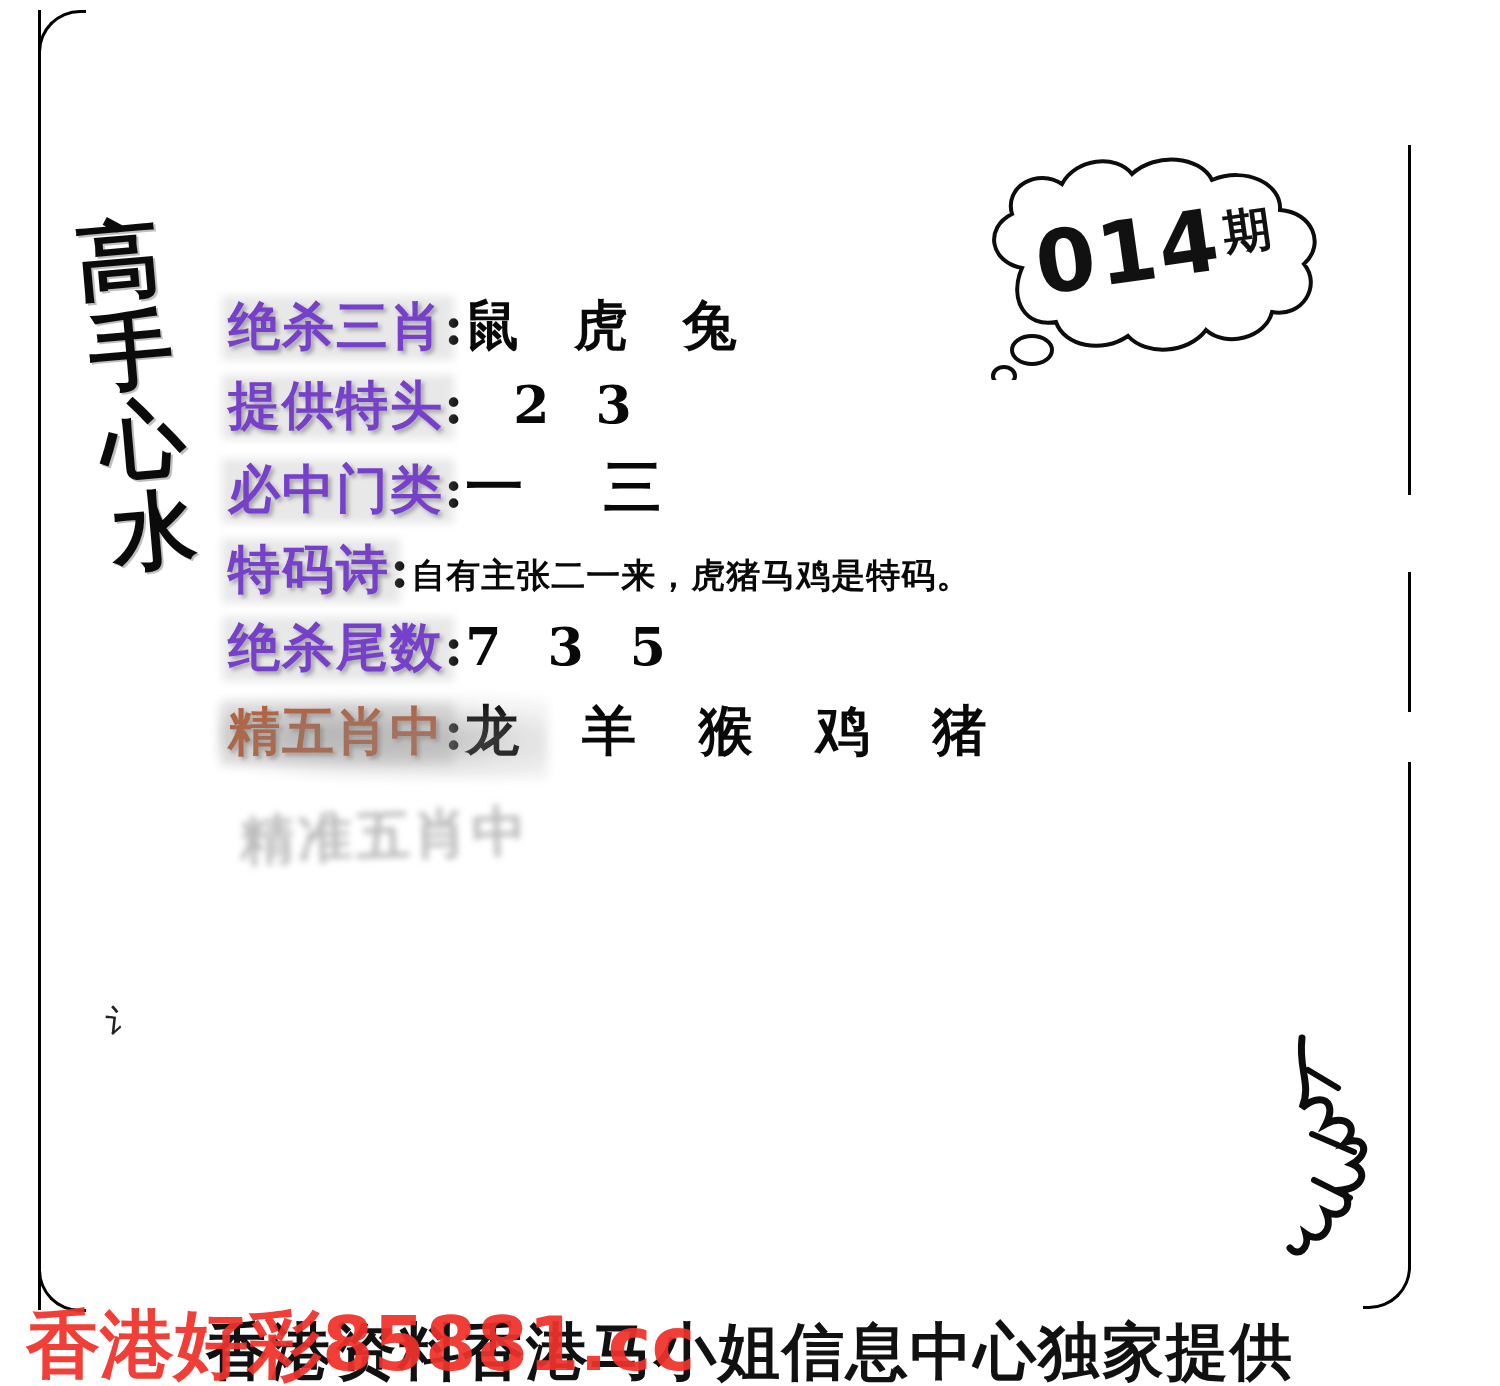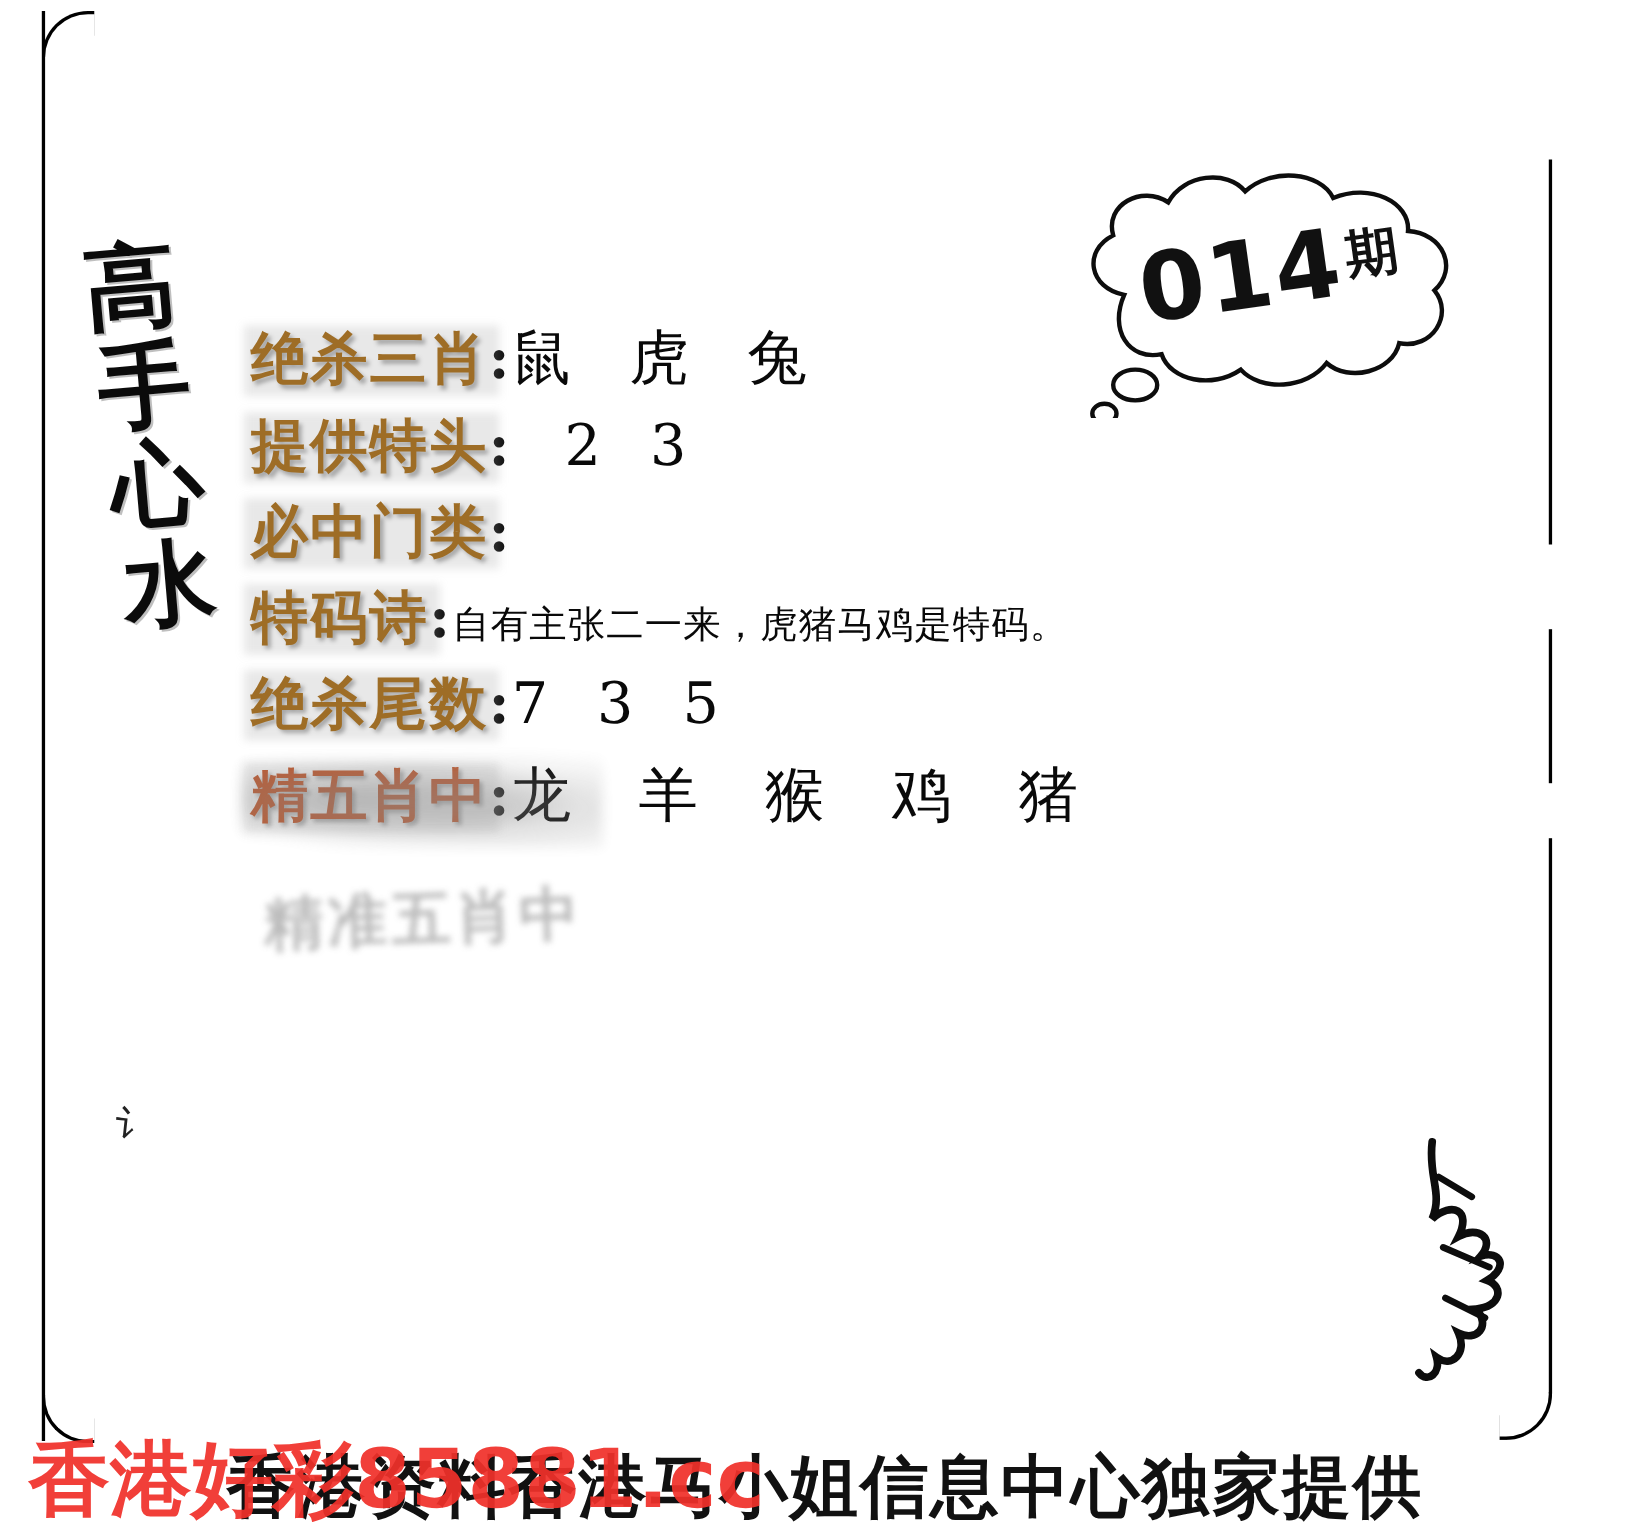--- a/index.html
+++ b/index.html
@@ -117,21 +117,21 @@
   .row {
     display: flex;
     align-items: baseline;
     margin-bottom: 8px;
     white-space: nowrap;
   }
   .label {
     font-size: 52px;
     font-weight: bold;
     letter-spacing: 2px;
-    color: #a16207;
+    color: #6d28d9;
     text-shadow: 3px 3px 4px rgba(0,0,0,0.35);
     position: relative;
   }
   .label.smudge::after {
     content: "";
     position: absolute;
     left: -6px;
     right: -10px;
     top: 4px;
     bottom: 2px;
@@ -139,21 +139,21 @@
     filter: blur(4px);
     pointer-events: none;
   }
   .colon {
     font-size: 52px;
     font-weight: bold;
     margin: 0 2px 0 0;
   }
   .value {
     font-size: 52px;
-    font-weight: normal;
+    font-weight: bold;
     color: #090909;
     letter-spacing: 2px;
   }
   .value.poem { font-size: 48px; letter-spacing: 1px; }
 
   .row-1 .value { font-size: 54px; letter-spacing: 18px; }
   .row-2 .value { font-size: 52px; letter-spacing: 14px; margin-left: 48px; }
   .row-3 .value { font-size: 58px; letter-spacing: 30px; }
   .row-4 .value { font-size: 34px; }
   .row-5 .value { font-size: 52px; letter-spacing: 14px; }
@@ -305,20 +305,21 @@
 
     <div class="row row-2">
       <span class="label smudge">提供特头</span>
       <span class="colon">:</span>
       <span class="value">2 3</span>
     </div>
 
     <div class="row row-3">
       <span class="label smudge">必中门类</span>
       <span class="colon">:</span>
+      <span class="value">一 三</span>
     </div>
 
     <div class="row row-4">
       <span class="label smudge">特码诗</span>
       <span class="colon">:</span>
       <span class="value poem">自有主张二一来，虎猪马鸡是特码。</span>
     </div>
 
     <div class="row row-5">
       <span class="label smudge">绝杀尾数</span>

